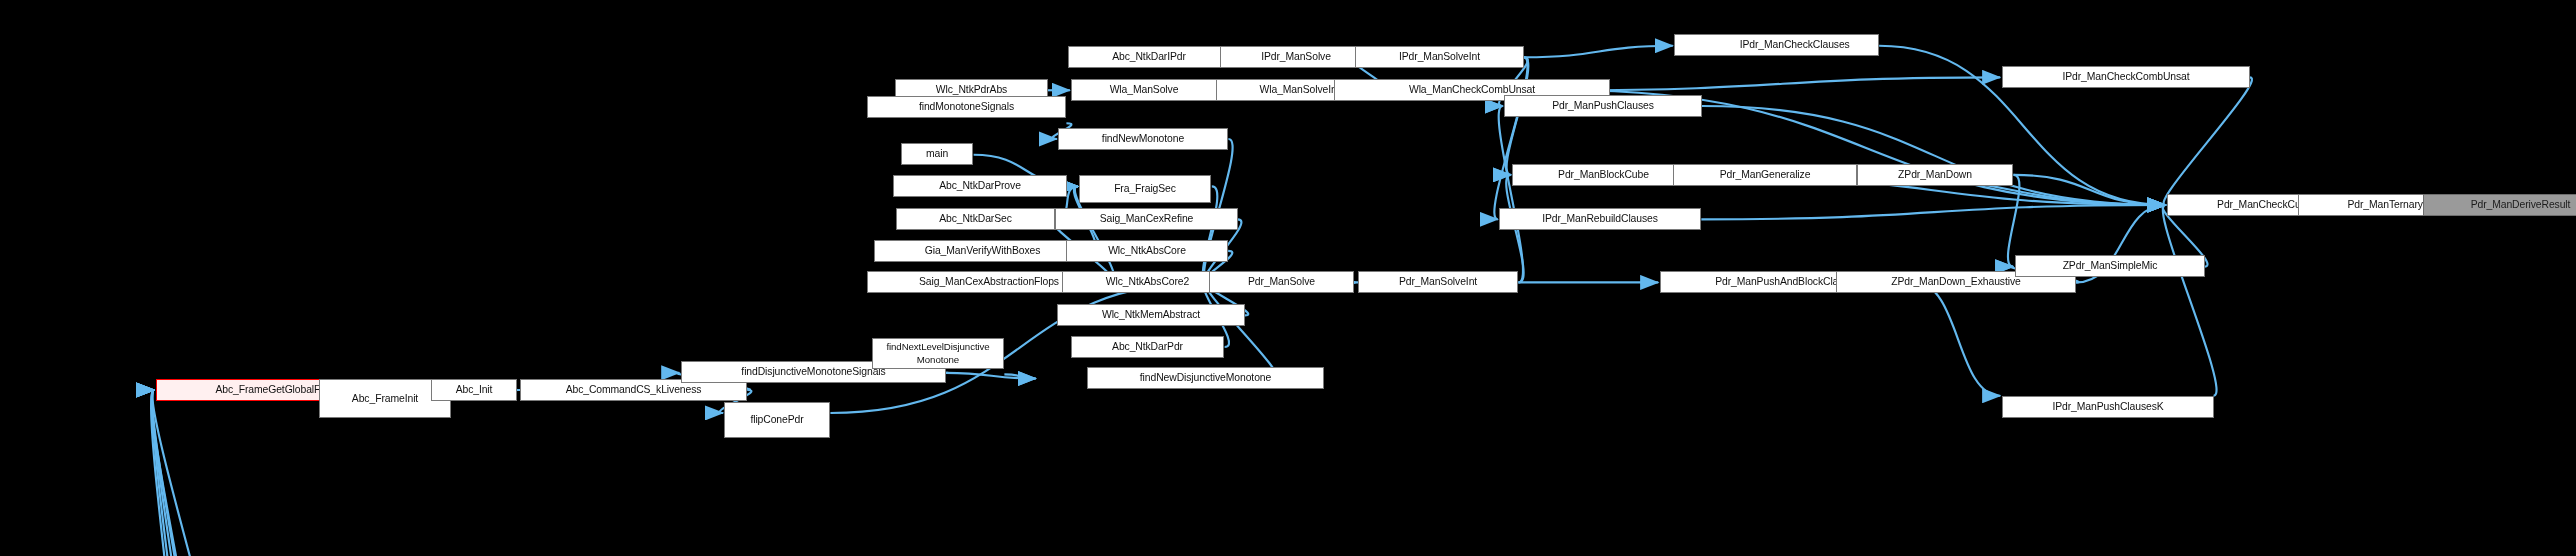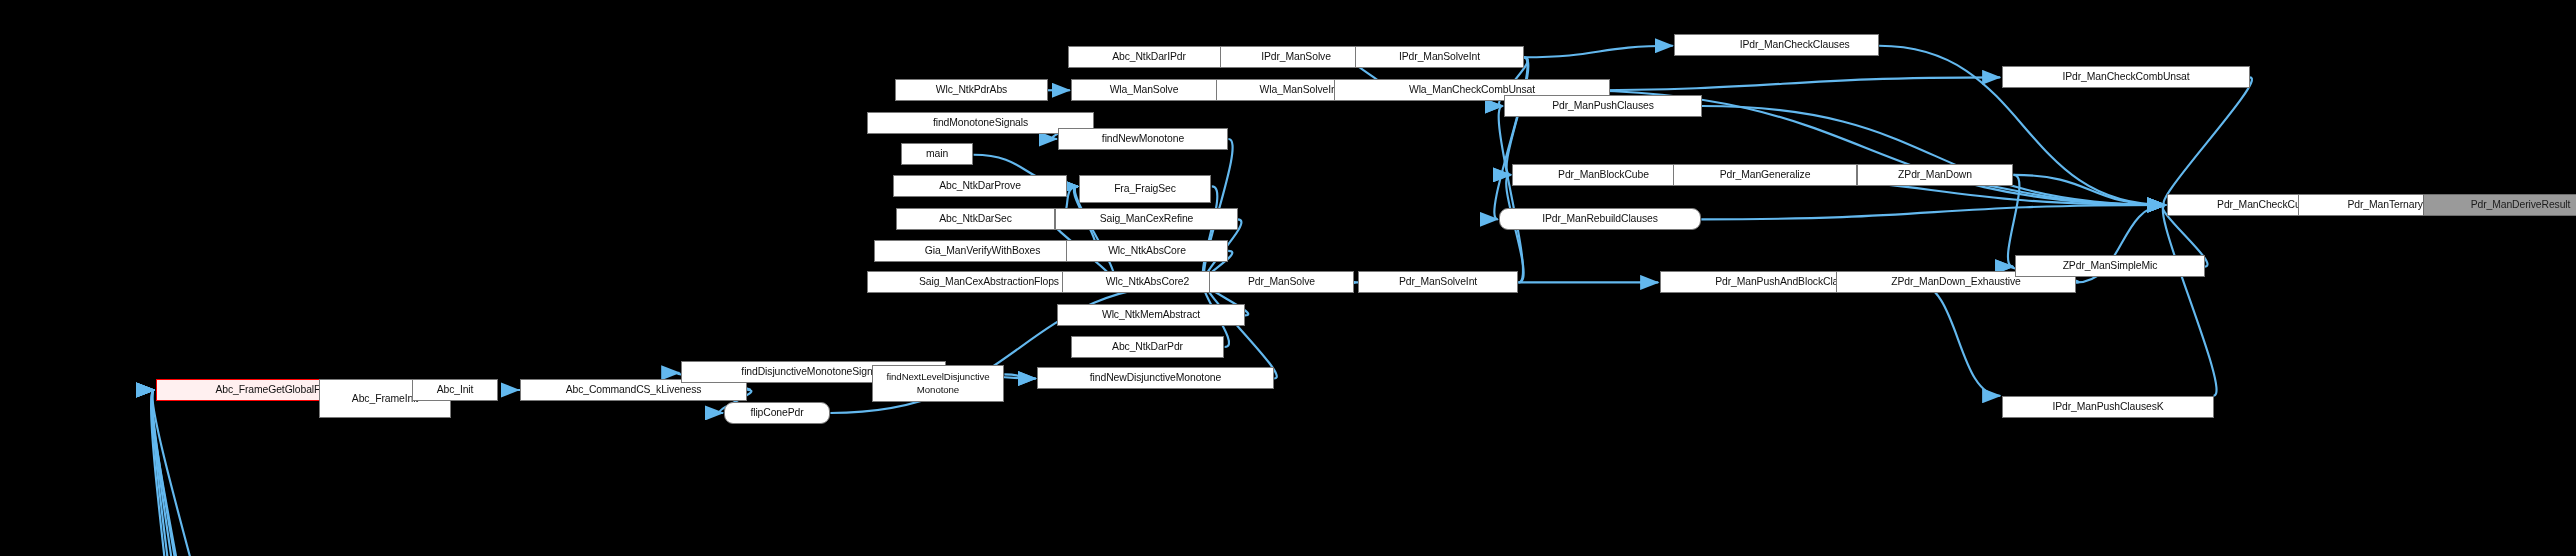--- a/index.html
+++ b/index.html
@@ -137,29 +137,29 @@
         <path d="M 3137.0607999999997 107.5 C 3165.0607999999997 107.5, 2993.62 285.5, 3019.62 285.5"></path>
         <path d="M 3086.5272 551.5 C 3114.5272 551.5, 2993.62 285.5, 3019.62 285.5"></path>
         <path d="M 3293.7239999999997 285.5 C 3321.7239999999997 285.5, 3176.68 285.5, 3202.68 285.5"></path>
         <path d="M 3472.8968 285.5 C 3500.8968 285.5, 3350.7 285.5, 3376.7 285.5"></path>
       </g>
   </svg>
 
   <div id="node-layer">
       <div class="node k-red" style="left: 156px; top: 379px; width: 247px; height: 22px;">Abc_FrameGetGlobalFrame</div>
       <div class="node" style="left: 319px; top: 379px; width: 132px; height: 39px;">Abc_FrameInit</div>
-      <div class="node" style="left: 412px; top: 379px; width: 86px; height: 22px;">Abc_Init</div>
+      <div class="node" style="left: 431px; top: 379px; width: 86px; height: 22px;">Abc_Init</div>
       <div class="node" style="left: 520px; top: 379px; width: 227px; height: 22px;">Abc_CommandCS_kLiveness</div>
       <div class="node" style="left: 681px; top: 361px; width: 265px; height: 22px;">findDisjunctiveMonotoneSignals</div>
-      <div class="node" style="left: 724px; top: 402px; width: 106px; height: 22px; border-radius: 9px;">flipConePdr</div>
-      <div class="node k-two-line" style="left: 872px; top: 365px; width: 132px; height: 37px; font-size: 9.7px;">findNextLevelDisjunctive
+      <div class="node" style="left: 724px; top: 402px; width: 106px; height: 36px;">flipConePdr</div>
+      <div class="node k-two-line" style="left: 872px; top: 338px; width: 132px; height: 31px; font-size: 9.7px;">findNextLevelDisjunctive
 Monotone</div>
-      <div class="node" style="left: 1037px; top: 367px; width: 237px; height: 22px;">findNewDisjunctiveMonotone</div>
+      <div class="node" style="left: 1087px; top: 367px; width: 237px; height: 22px;">findNewDisjunctiveMonotone</div>
       <div class="node" style="left: 895px; top: 79px; width: 153px; height: 22px;">Wlc_NtkPdrAbs</div>
-      <div class="node" style="left: 867px; top: 112px; width: 227px; height: 22px; text-align: right;">findMonotoneSignals</div>
+      <div class="node" style="left: 867px; top: 96px; width: 199px; height: 22px; text-align: right;">findMonotoneSignals</div>
       <div class="node" style="left: 901px; top: 143px; width: 72px; height: 22px;">main</div>
       <div class="node" style="left: 893px; top: 175px; width: 174px; height: 22px;">Abc_NtkDarProve</div>
       <div class="node" style="left: 896px; top: 208px; width: 159px; height: 22px;">Abc_NtkDarSec</div>
       <div class="node" style="left: 874px; top: 240px; width: 217px; height: 22px;">Gia_ManVerifyWithBoxes</div>
       <div class="node" style="left: 867px; top: 271px; width: 244px; height: 22px;">Saig_ManCexAbstractionFlops</div>
       <div class="node" style="left: 1068px; top: 46px; width: 162px; height: 22px;">Abc_NtkDarIPdr</div>
       <div class="node" style="left: 1071px; top: 79px; width: 146px; height: 22px;">Wla_ManSolve</div>
       <div class="node" style="left: 1058px; top: 128px; width: 170px; height: 22px;">findNewMonotone</div>
       <div class="node" style="left: 1079px; top: 175px; width: 132px; height: 28px;">Fra_FraigSec</div>
       <div class="node" style="left: 1055px; top: 208px; width: 183px; height: 22px;">Saig_ManCexRefine</div>
@@ -168,21 +168,21 @@
       <div class="node" style="left: 1057px; top: 304px; width: 188px; height: 22px;">Wlc_NtkMemAbstract</div>
       <div class="node" style="left: 1071px; top: 336px; width: 153px; height: 22px;">Abc_NtkDarPdr</div>
       <div class="node" style="left: 1220px; top: 46px; width: 152px; height: 22px;">IPdr_ManSolve</div>
       <div class="node" style="left: 1216px; top: 79px; width: 167px; height: 22px;">Wla_ManSolveInt</div>
       <div class="node" style="left: 1209px; top: 271px; width: 145px; height: 22px;">Pdr_ManSolve</div>
       <div class="node" style="left: 1355px; top: 46px; width: 169px; height: 22px;">IPdr_ManSolveInt</div>
       <div class="node" style="left: 1334px; top: 79px; width: 276px; height: 22px;">Wla_ManCheckCombUnsat</div>
       <div class="node" style="left: 1358px; top: 271px; width: 160px; height: 22px;">Pdr_ManSolveInt</div>
       <div class="node" style="left: 1504px; top: 95px; width: 198px; height: 22px;">Pdr_ManPushClauses</div>
       <div class="node" style="left: 1512px; top: 164px; width: 183px; height: 22px;">Pdr_ManBlockCube</div>
-      <div class="node" style="left: 1499px; top: 208px; width: 202px; height: 22px; border-radius: 9px;">IPdr_ManRebuildClauses</div>
+      <div class="node" style="left: 1499px; top: 208px; width: 202px; height: 22px;">IPdr_ManRebuildClauses</div>
       <div class="node" style="left: 1660px; top: 271px; width: 255px; height: 22px;">Pdr_ManPushAndBlockClauses</div>
       <div class="node" style="left: 1673px; top: 164px; width: 184px; height: 22px;">Pdr_ManGeneralize</div>
       <div class="node" style="left: 1857px; top: 164px; width: 156px; height: 22px;">ZPdr_ManDown</div>
       <div class="node" style="left: 1836px; top: 271px; width: 240px; height: 22px;">ZPdr_ManDown_Exhaustive</div>
       <div class="node" style="left: 2015px; top: 255px; width: 190px; height: 22px;">ZPdr_ManSimpleMic</div>
       <div class="node" style="left: 1674px; top: 34px; width: 205px; height: 22px; padding-left: 40px;">IPdr_ManCheckClauses</div>
       <div class="node" style="left: 2002px; top: 66px; width: 248px; height: 22px;">IPdr_ManCheckCombUnsat</div>
       <div class="node" style="left: 2002px; top: 396px; width: 212px; height: 22px;">IPdr_ManPushClausesK</div>
       <div class="node" style="left: 2167px; top: 194px; width: 195px; height: 22px;">Pdr_ManCheckCube</div>
       <div class="node" style="left: 2298px; top: 194px; width: 192px; height: 22px;">Pdr_ManTernarySim</div>

